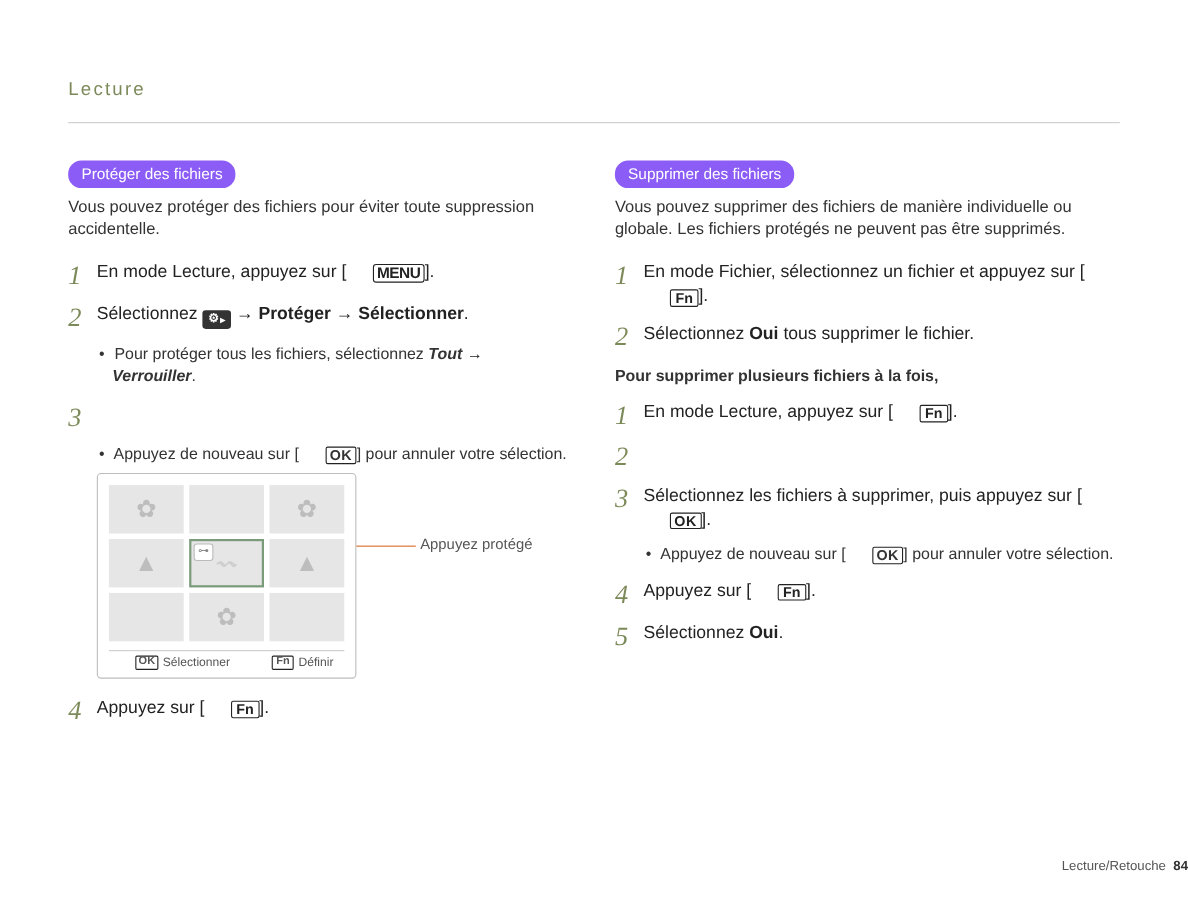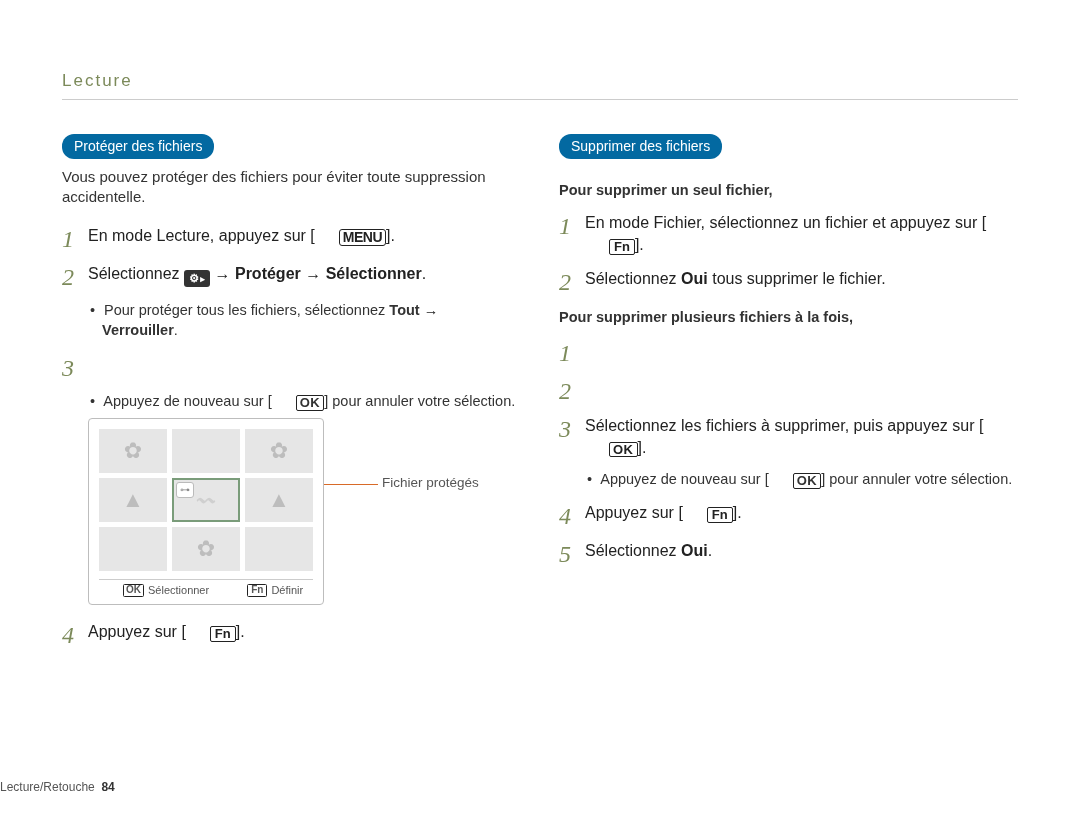--- a/index.html
+++ b/index.html
@@ -16,35 +16,35 @@
   .page {
     padding: 70px 62px 30px 62px;
     box-sizing: border-box;
     position: relative;
     height: 100%;
   }
   .header {
     color: #7c8a5a;
     font-size: 17px;
     letter-spacing: 2px;
-    padding-bottom: 6px;
+    padding-bottom: 18px;
     border-bottom: 1px solid #ccc;
     margin-bottom: 34px;
     font-weight: 300;
   }
   .cols {
     display: flex;
     gap: 38px;
   }
   .col {
     width: 470px;
     position: relative;
   }
   .pill {
-    background: #0369a1;
+    background: #8b5cf6;
     color: #fff;
     display: inline-block;
     padding: 3px 12px 3px 12px;
     border-radius: 12px;
     font-size: 14px;
     font-weight: 500;
     margin-bottom: 8px;
     text-align: right;
   }
   .intro {
@@ -83,21 +83,21 @@
   .stepbody b { font-weight: 700; }
   .sub {
     margin: 4px 0 0 28px;
     font-size: 14.5px;
     color: #333;
   }
   .sub .dot {
     display: inline-block;
     width: 10px;
   }
-  .sub b { font-weight: 700; }
+  .sub b { font-weight: 700; font-style: italic; }
 
   .btn-menu, .btn-ok, .btn-fn, .btn-ok-sm, .btn-fn-sm {
     display: inline-block;
     font-family: Arial, sans-serif;
     font-weight: 800;
     border: 1.5px solid #222;
     border-radius: 3px;
     padding: 0 3px;
     line-height: 1.05;
     font-size: 14px;
@@ -206,21 +206,21 @@
     color: #555;
     margin-top: 56px;
     margin-left: 4px;
   }
 
   .footer {
     position: absolute;
     bottom: 20px;
     left: 0;
     right: 0;
-    text-align: left;
+    text-align: right;
     font-size: 12px;
     color: #555;
   }
   .footer .pnum { font-weight: 700; color: #333; }
 
   .arrow { color: #222; }
 </style>
 </head>
 <body>
 
@@ -292,37 +292,37 @@
                 <span class="btn-ok-sm">OK</span> 
                 <span>Sélectionner</span>
               </span>
             <span class="lab">
                 <span class="btn-fn-sm">Fn</span> 
                 <span>Définir</span>
               </span>
           </div>
         </div>
         <div class="callout-line"></div>
-        <div class="callout-text">Fichier protégés</div>
+        <div class="callout-text">Appuyez protégé</div>
       </div>
 
       <ol class="steps">
         <li>
           <span class="stepnum">4</span>
           <span class="stepbody">
             <span>Appuyez sur </span>[<span class="btn-fn">Fn</span>]<span>.</span>
           </span>
         </li>
       </ol>
     </div>
 
     <div class="col">
       <span class="pill">Supprimer des fichiers</span>
-
-      <div class="subhead">Pour supprimer un seul fichier,</div>
+      <div class="intro">Vous pouvez supprimer des fichiers de manière individuelle ou globale. Les fichiers protégés ne peuvent pas être supprimés.</div>
+
 
       <ol class="steps">
         <li>
           <span class="stepnum">1</span>
           <span class="stepbody">
             <span>En mode Fichier, sélectionnez un fichier et appuyez sur </span>[<span class="btn-fn">Fn</span>]<span>.</span>
           </span>
         </li>
         <li>
           <span class="stepnum">2</span>
@@ -330,20 +330,23 @@
             <span>Sélectionnez </span><b>Oui</b><span> tous supprimer le fichier.</span>
           </span>
         </li>
       </ol>
 
       <div class="subhead">Pour supprimer plusieurs fichiers à la fois,</div>
 
       <ol class="steps">
         <li>
           <span class="stepnum">1</span>
+          <span class="stepbody">
+            <span>En mode Lecture, appuyez sur </span>[<span class="btn-fn">Fn</span>]<span>.</span>
+          </span>
         </li>
         <li>
           <span class="stepnum">2</span>
         </li>
         <li>
           <span class="stepnum">3</span>
           <span class="stepbody">
             <span>Sélectionnez les fichiers à supprimer, puis appuyez sur </span>[<span class="btn-ok">OK</span>]<span>.</span>
           </span>
         </li>

